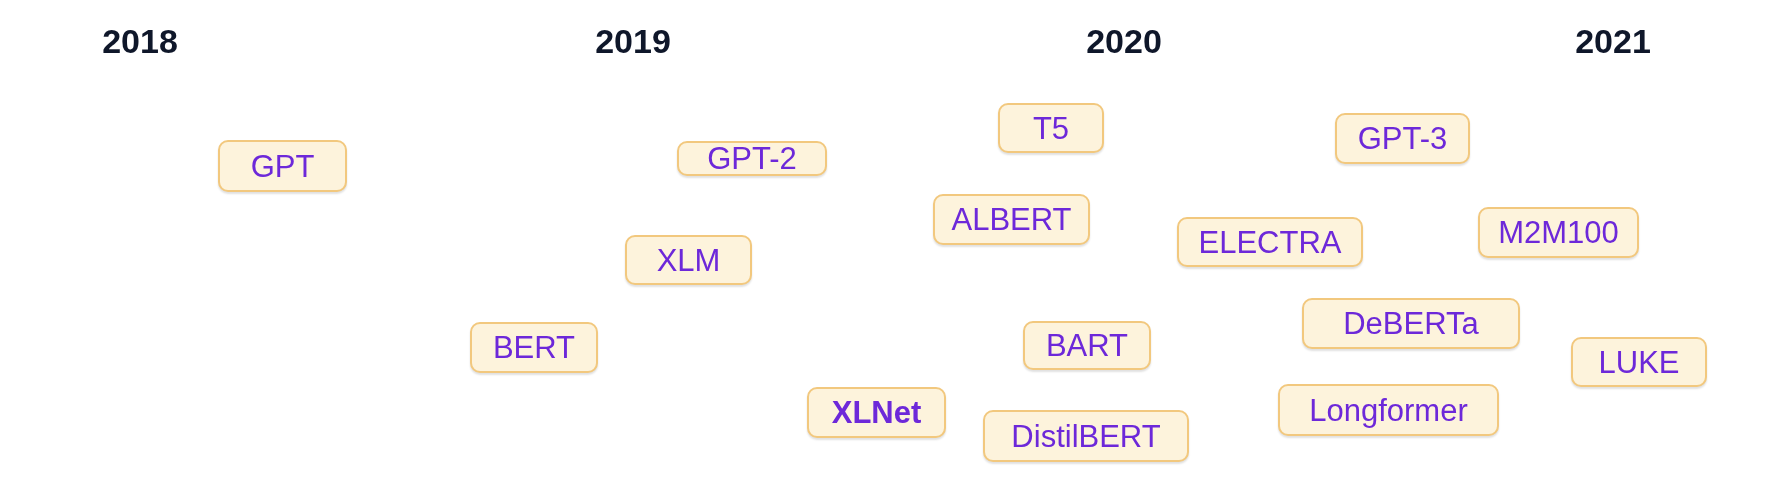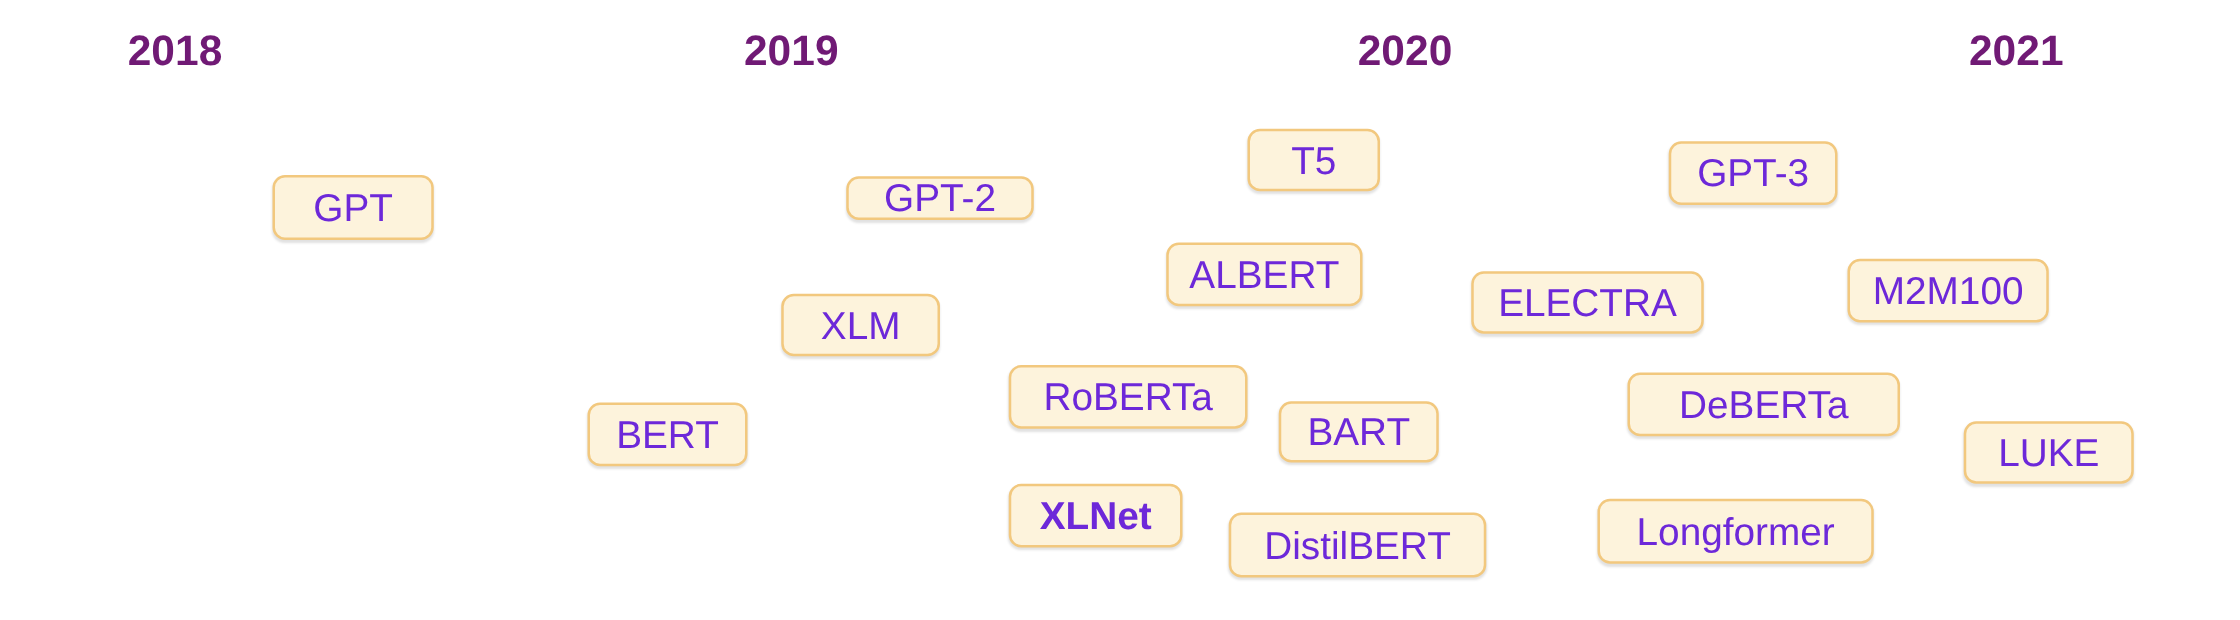--- a/index.html
+++ b/index.html
@@ -14,21 +14,21 @@
     background: #ffffff;
     font-family: "Liberation Sans", sans-serif;
     overflow: hidden;
   }
   .year {
     position: absolute;
     top: 24px;
     transform: translateX(-50%);
     font-size: 34px;
     font-weight: 700;
-    color: #701a75;
+    color: #0f172a;
     white-space: nowrap;
     line-height: 1;
   }
   .node {
     position: absolute;
     box-sizing: border-box;
     display: flex;
     align-items: center;
     justify-content: center;
     background: #FDF3DC;
@@ -48,23 +48,22 @@
     <div class="year" style="left: 140px;">2018</div>
     <div class="year" style="left: 633px;">2019</div>
     <div class="year" style="left: 1124px;">2020</div>
     <div class="year" style="left: 1613px;">2021</div>
     <div class="node" style="left: 218px; top: 140px; width: 129px; height: 52px;">GPT</div>
     <div class="node" style="left: 677px; top: 141px; width: 150px; height: 35px;">GPT-2</div>
     <div class="node" style="left: 625px; top: 235px; width: 127px; height: 50px;">XLM</div>
     <div class="node" style="left: 470px; top: 322px; width: 128px; height: 51px;">BERT</div>
     <div class="node" style="left: 998px; top: 103px; width: 106px; height: 50px;">T5</div>
     <div class="node" style="left: 933px; top: 194px; width: 157px; height: 51px;">ALBERT</div>
-    <div class="node" style="left: 807px; top: 292px; width: 191px; height: 51px;">RoBERTa</div>
     <div class="node" style="left: 807px; top: 387px; width: 139px; height: 51px; font-weight: bold;">XLNet</div>
     <div class="node" style="left: 1023px; top: 321px; width: 128px; height: 49px;">BART</div>
     <div class="node" style="left: 983px; top: 410px; width: 206px; height: 52px;">DistilBERT</div>
     <div class="node" style="left: 1335px; top: 113px; width: 135px; height: 51px; text-align: right;">GPT-3</div>
     <div class="node" style="left: 1177px; top: 217px; width: 186px; height: 50px;">ELECTRA</div>
     <div class="node" style="left: 1478px; top: 207px; width: 161px; height: 51px;">M2M100</div>
     <div class="node" style="left: 1302px; top: 298px; width: 218px; height: 51px;">DeBERTa</div>
-    <div class="node" style="left: 1278px; top: 399px; width: 221px; height: 52px;">Longformer</div>
+    <div class="node" style="left: 1278px; top: 384px; width: 221px; height: 52px;">Longformer</div>
     <div class="node" style="left: 1571px; top: 337px; width: 136px; height: 50px;">LUKE</div>
   </div>
 
 </body></html>

